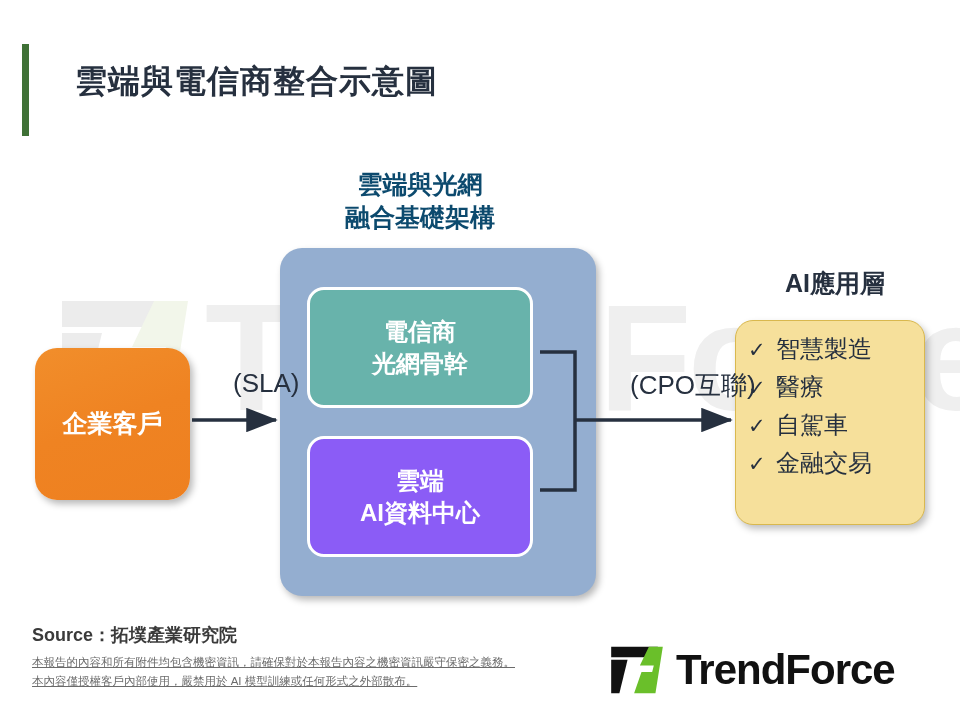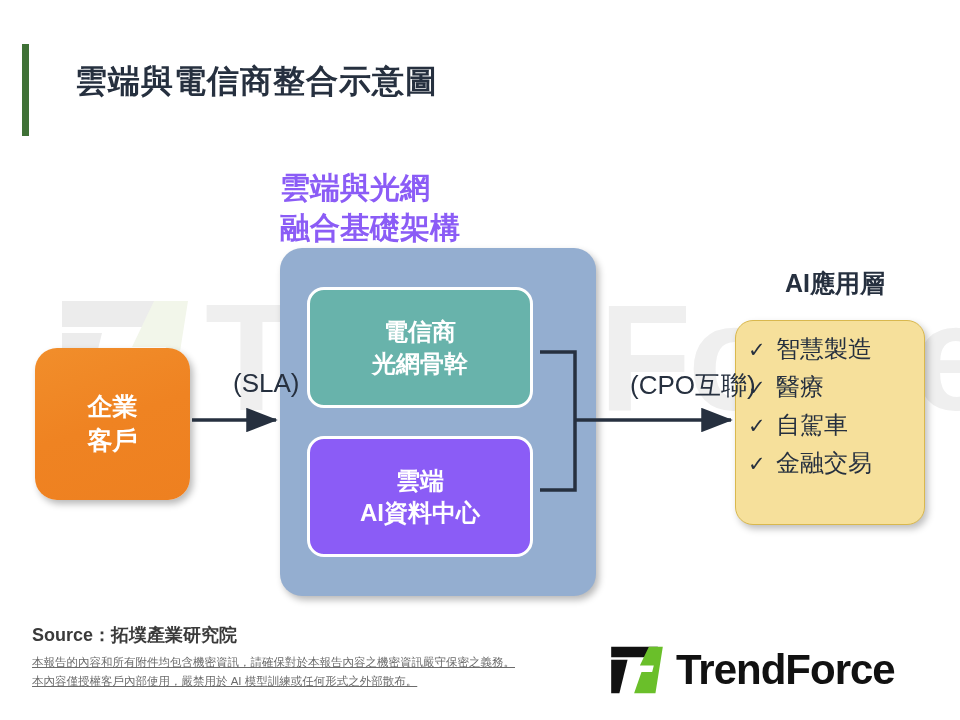--- a/index.html
+++ b/index.html
@@ -66,24 +66,25 @@
     z-index: 3;
     margin-left: 20px;
   }
 
   
   #center-header {
     position: absolute;
     left: 280px;
     top: 168px;
     width: 280px;
-    font-size: 30px;
+    text-align: center;
+    font-size: 25px;
     font-weight: bold;
     line-height: 1.32;
-    color: #8b5cf6;
+    color: #0c4a6e;
     z-index: 3;
   }
   #infra-container {
     position: absolute;
     left: 280px;
     top: 248px;
     width: 316px;
     height: 348px;
     background: #94aed0;
     border-radius: 22px;
@@ -121,21 +122,22 @@
   #enterprise-box {
     position: absolute;
     left: 35px;
     top: 348px;
     width: 155px;
     height: 152px;
     border-radius: 22px;
     background: linear-gradient(160deg, #f18e2b 0%, #ef8322 48%, #ee8020 100%);
     box-shadow: 3px 4px 7px rgba(0,0,0,0.28);
     display: flex;
-    flex-direction: column;
+    flex-direction: row;
+    align-items: center;
     justify-content: center;
     color: #ffffff;
     font-size: 25px;
     font-weight: bold;
     line-height: 1.35;
     text-align: center;
     z-index: 3;
   }
 
   

